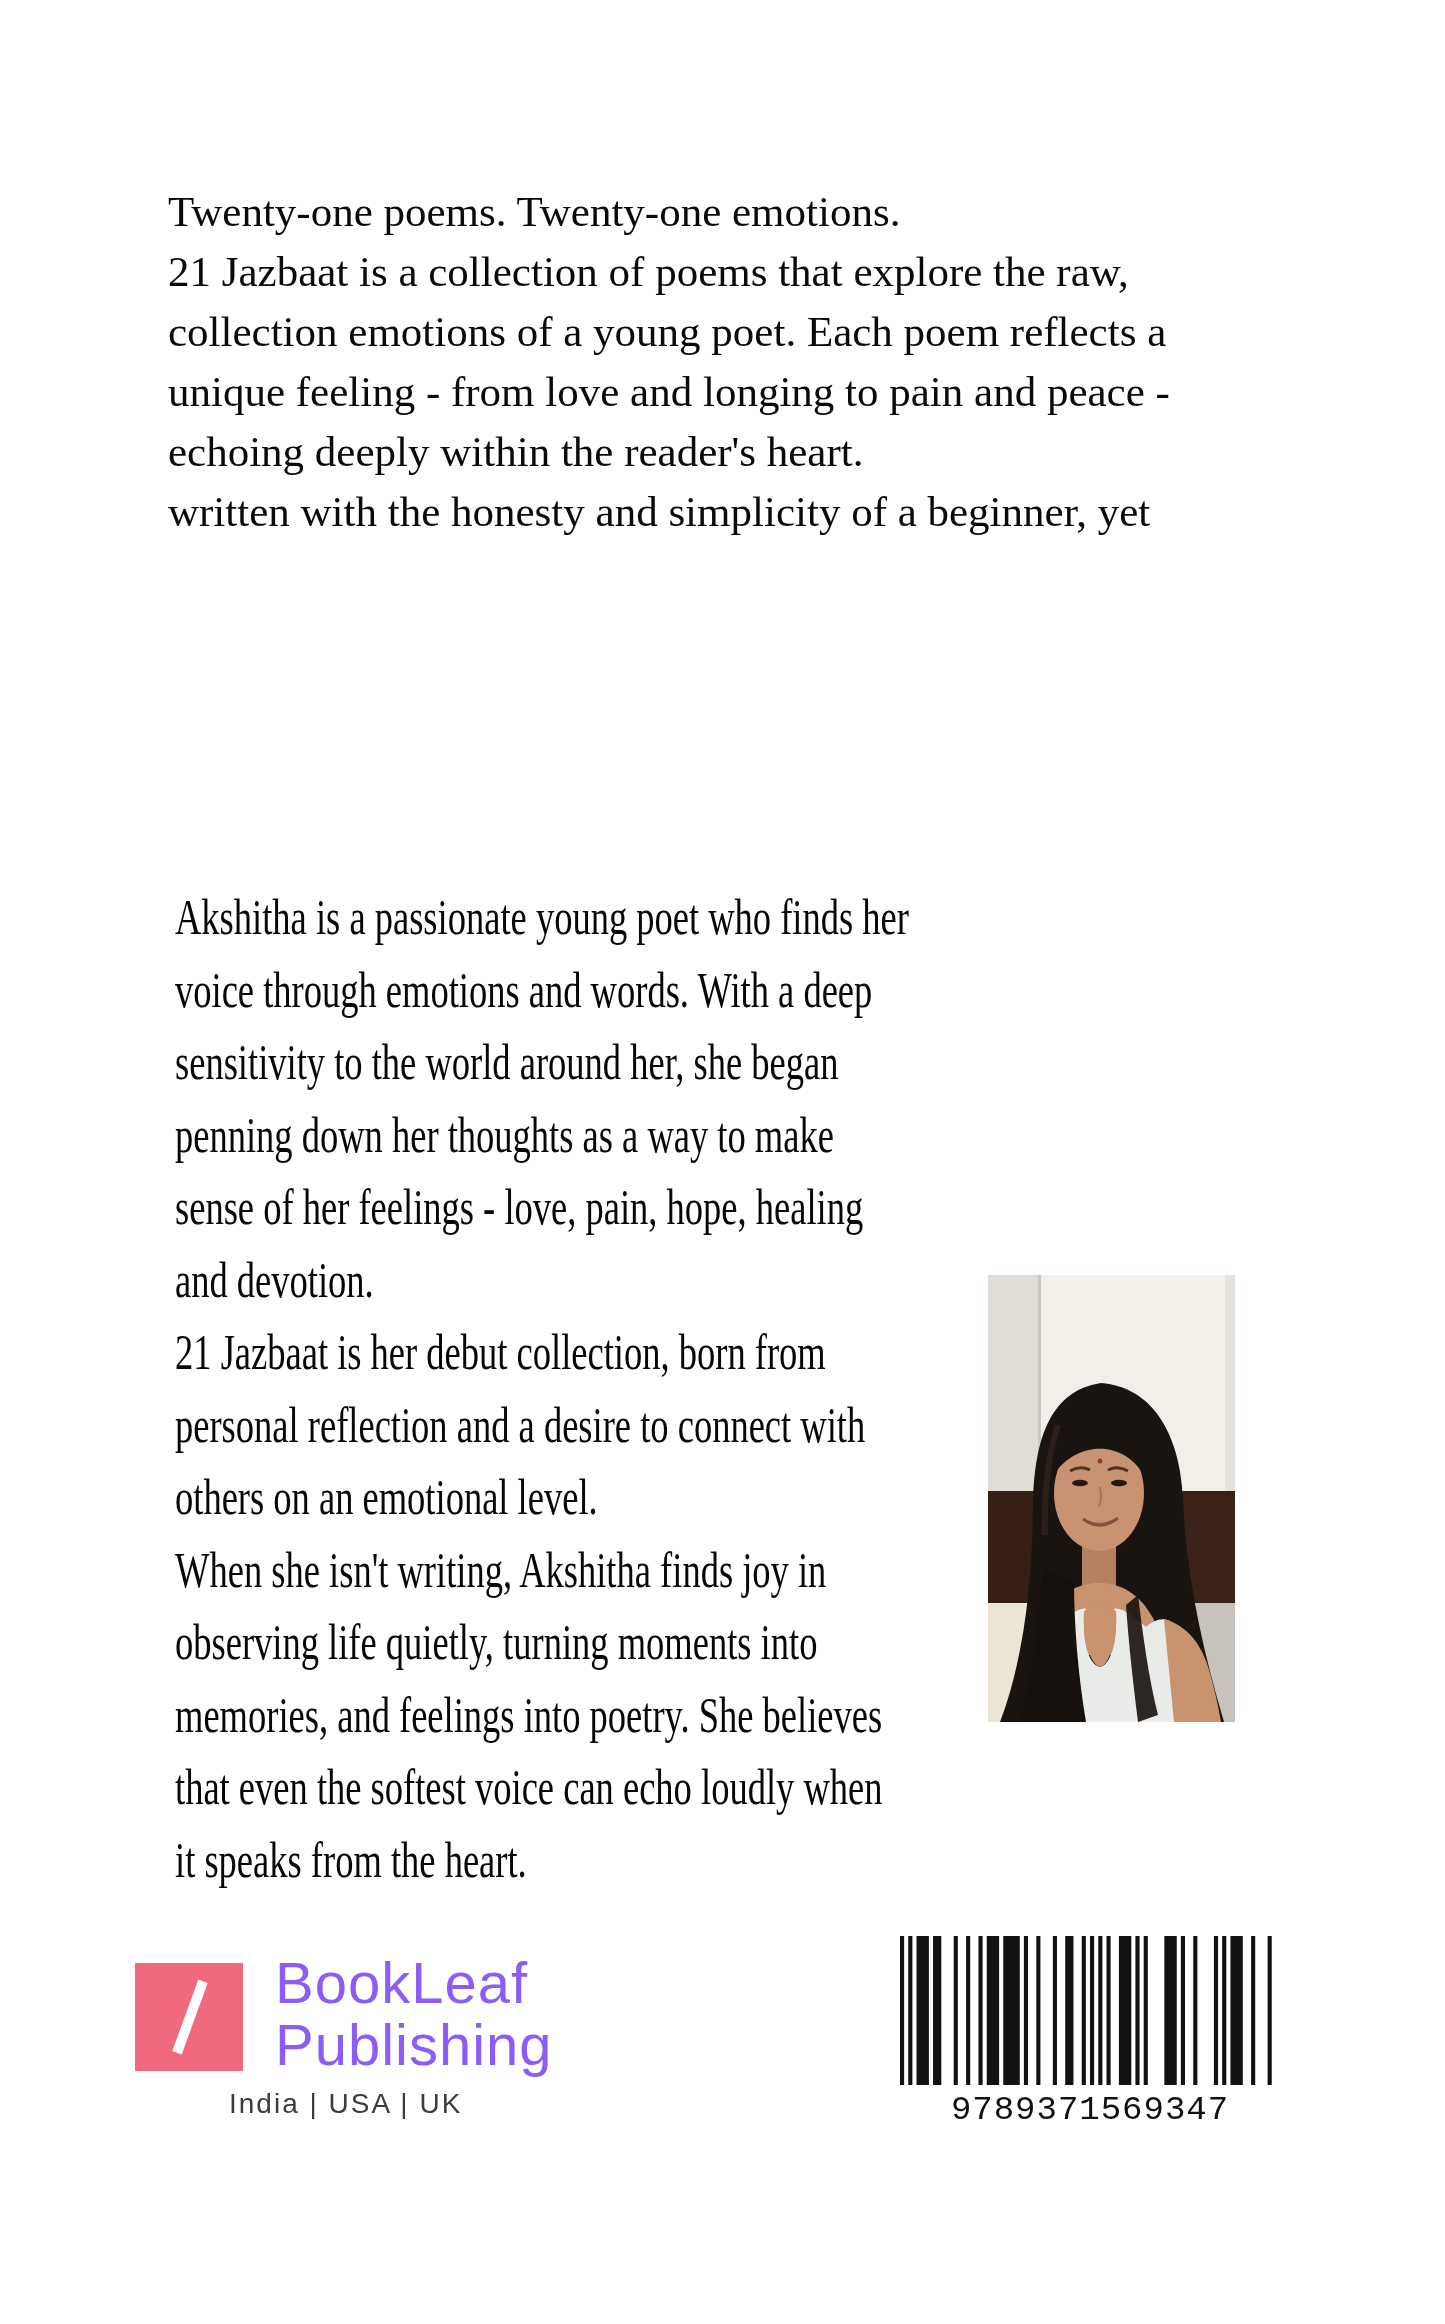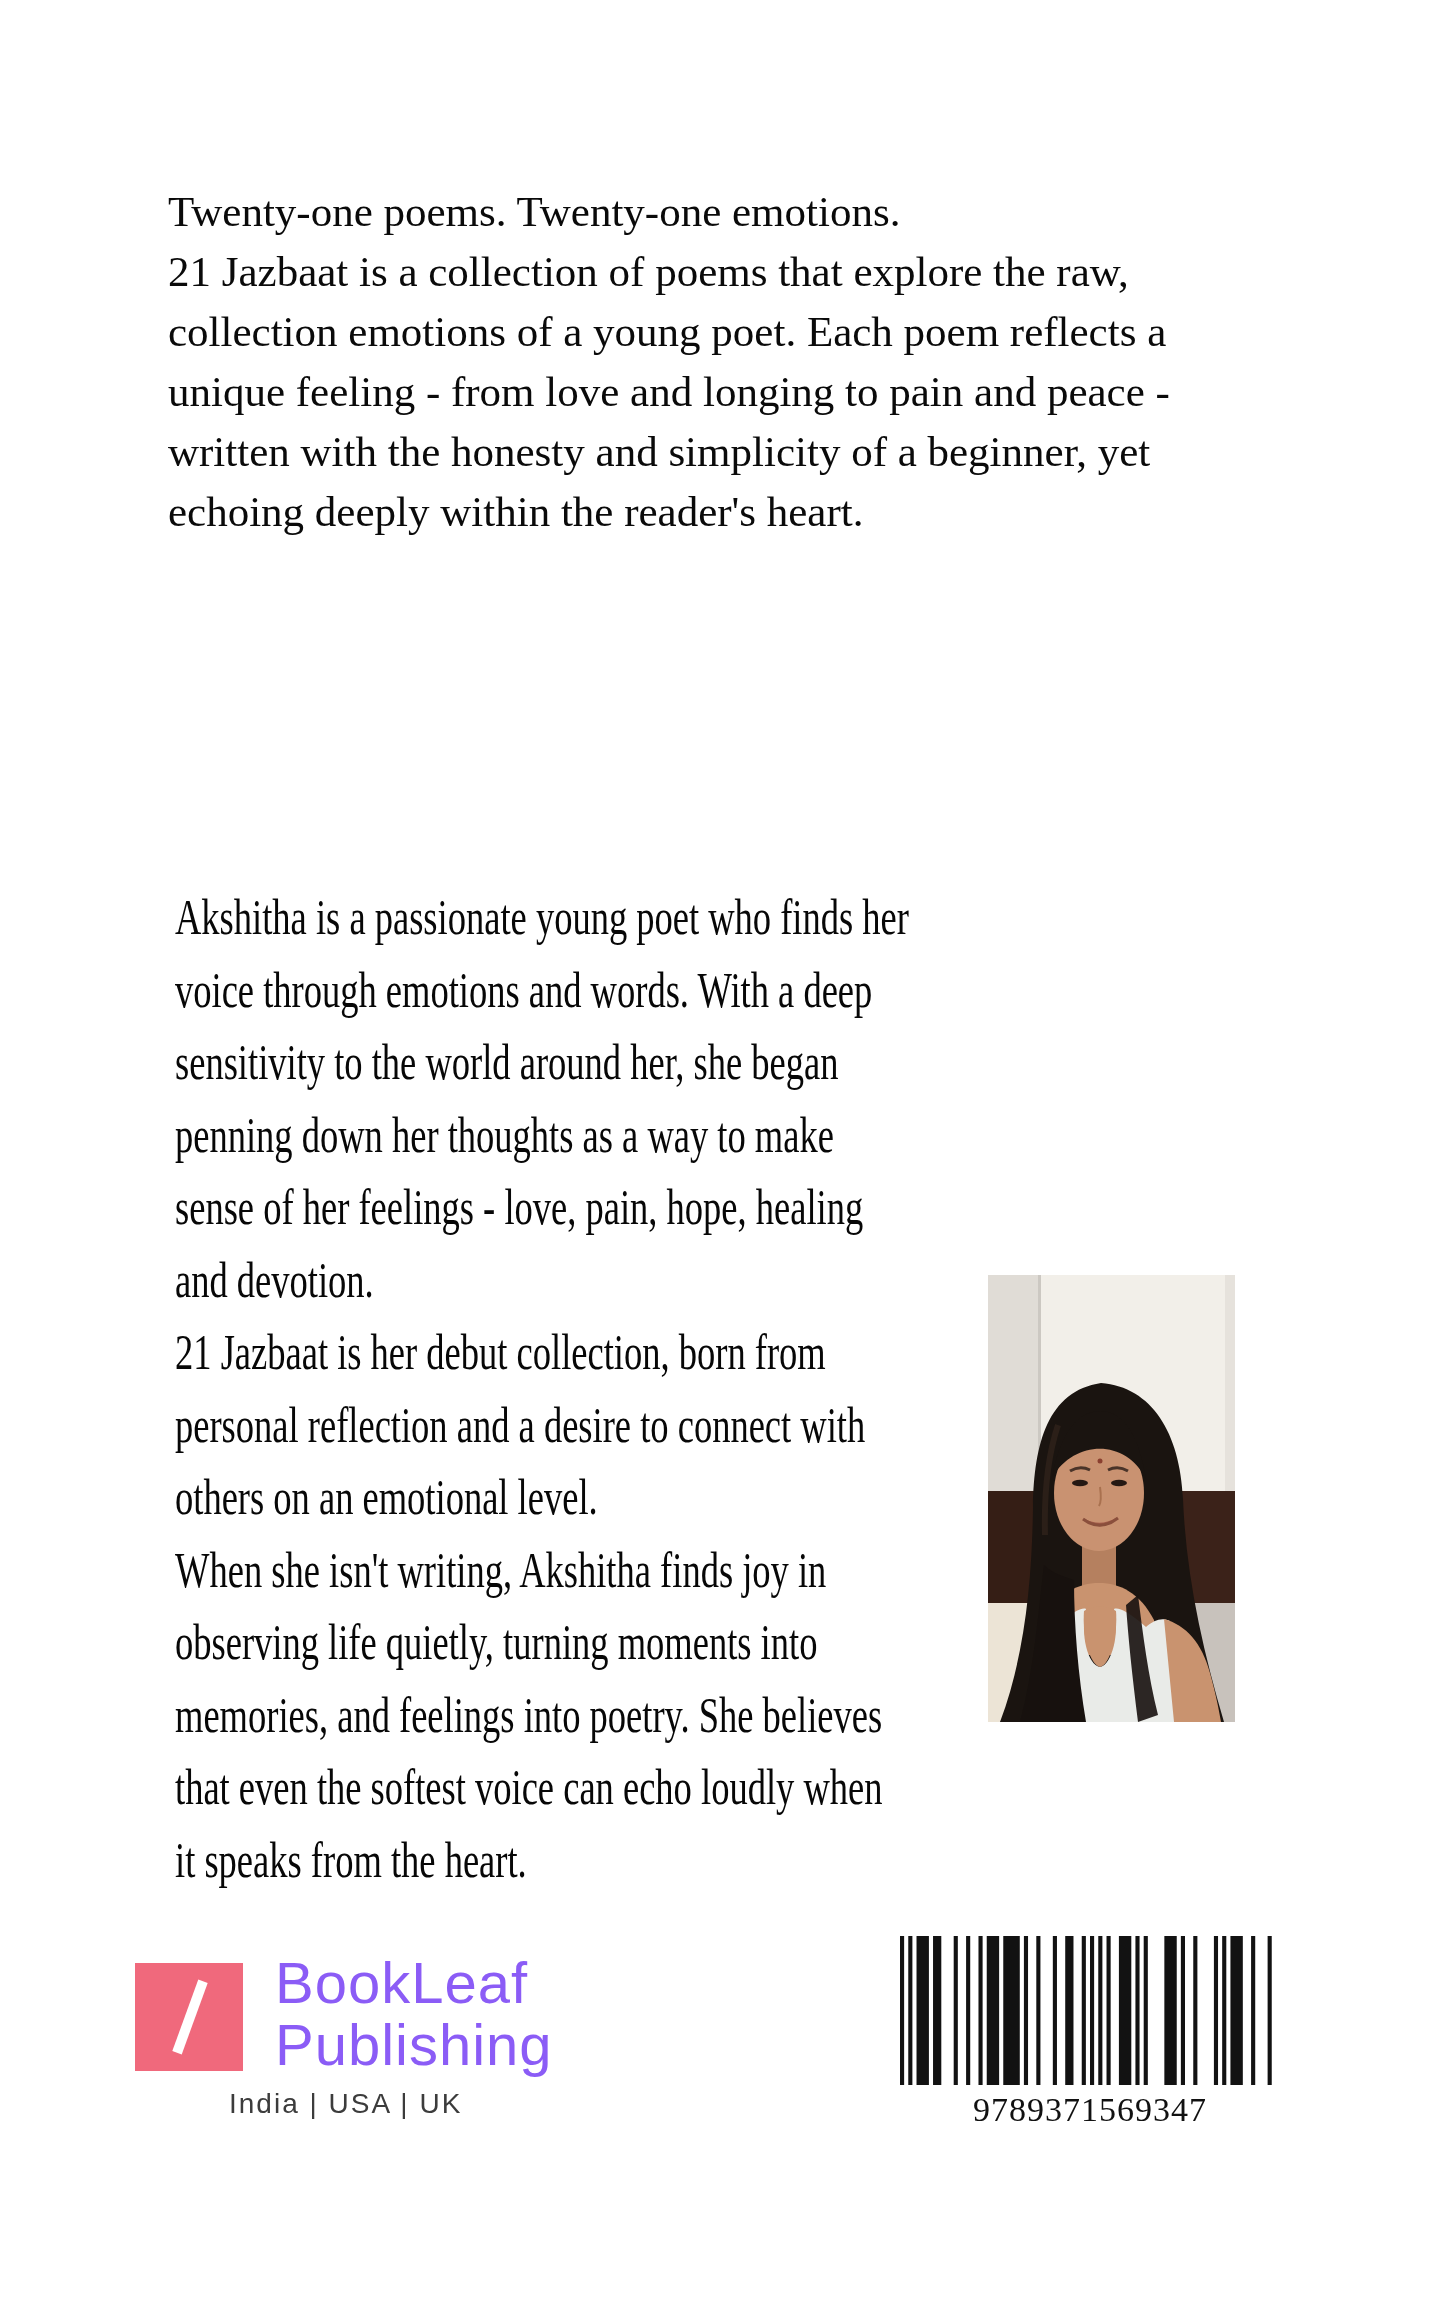--- a/index.html
+++ b/index.html
@@ -54,36 +54,36 @@
   .pub-regions{
     position:absolute;left:229px;top:2088px;
     font-family:"Liberation Sans", sans-serif;
     font-size:28px;color:#3c3c3c;letter-spacing:2px;white-space:nowrap;
   }
   
   .barcode{position:absolute;left:900px;top:1936px;width:380px;height:190px;}
   .barcode-bars{width:380px;height:149px;display:block;}
   .barcode-number{
     margin-top:6px;width:380px;text-align:center;
-    font-family:Liberation Serif, serif;
+    font-family:Liberation Mono, monospace;
     font-size:34px;letter-spacing:1px;color:#111111;
   }
 </style>
 </head>
 <body>
 
 <div class="page">
 
   <div class="intro">
     <div>Twenty-one poems. Twenty-one emotions.</div>
     <div>21 Jazbaat is a collection of poems that explore the raw,</div>
     <div>collection emotions of a young poet. Each poem reflects a</div>
     <div>unique feeling - from love and longing to pain and peace -</div>
+    <div>echoing deeply within the reader's heart.</div>
     <div>written with the honesty and simplicity of a beginner, yet</div>
-    <div>echoing deeply within the reader's heart.</div>
   </div>
 
 
   <div class="bio">
     <div>Akshitha is a passionate young poet who finds her</div>
     <div>voice through emotions and words. With a deep</div>
     <div>sensitivity to the world around her, she began</div>
     <div>penning down her thoughts as a way to make</div>
     <div>sense of her feelings - love, pain, hope, healing</div>
     <div>and devotion.</div>

